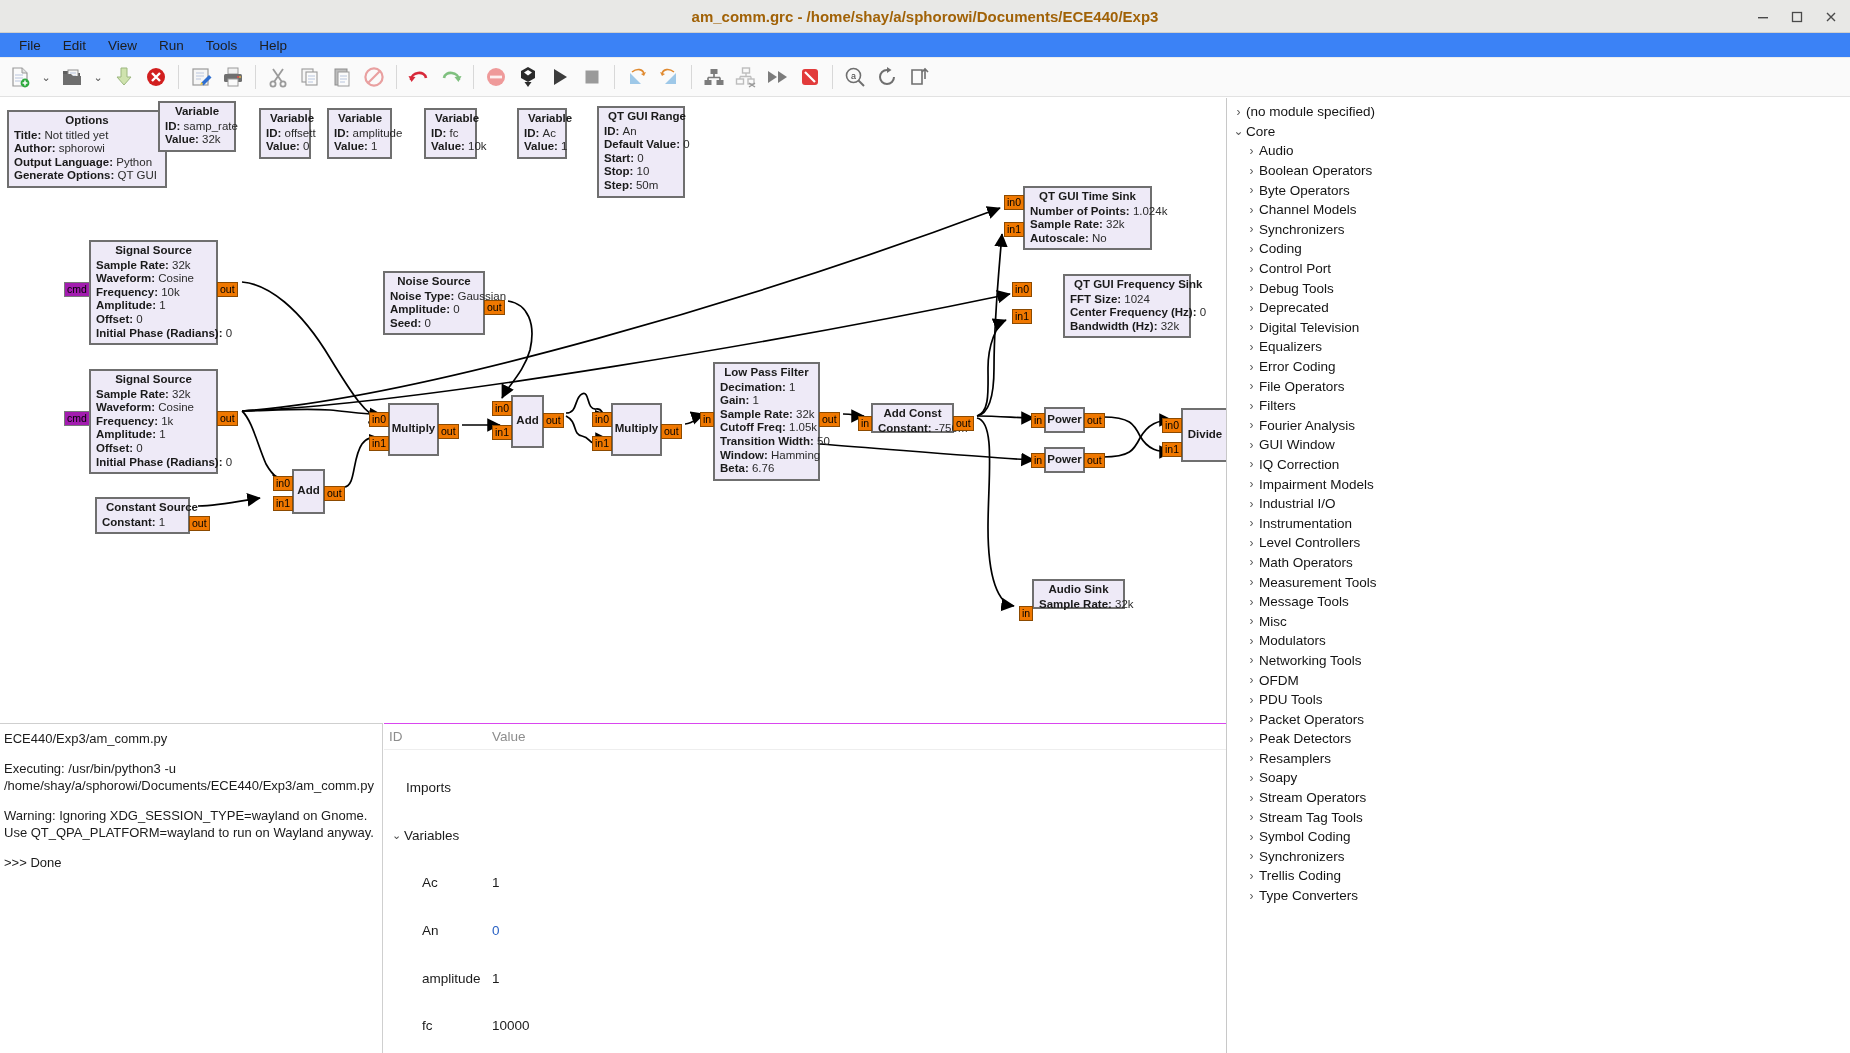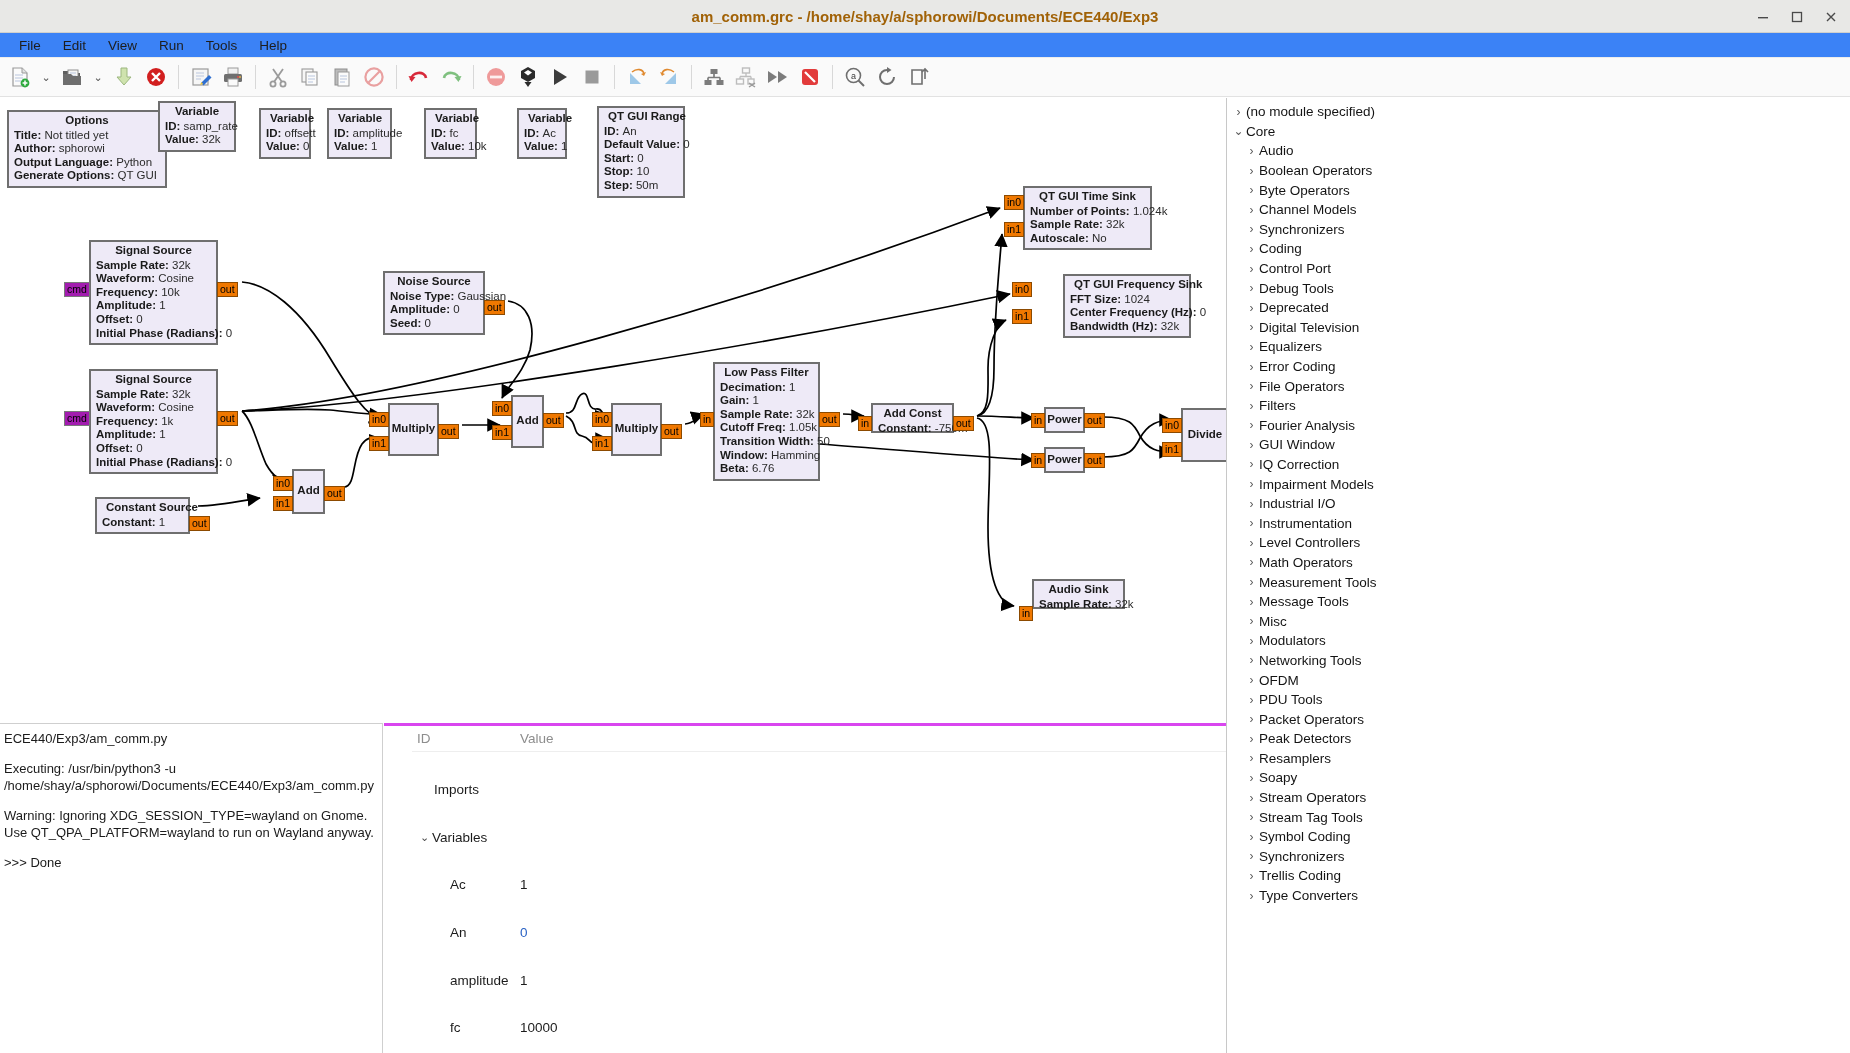--- a/index.html
+++ b/index.html
@@ -72,21 +72,21 @@
   #console {
     position:absolute; left:0; top:625px; width:383px; bottom:0;
     background:#ffffff; border-top:1px solid #cfcfcf; border-right:1px solid #cfcfcf;
     overflow:hidden; padding:6px 8px 0 4px;
     font-size:13px; color:#1b1b1b; line-height:17px;
   }
   #console p { margin:0 0 13px 0; }
 
   #vars {
     position:absolute; left:384px; top:625px; right:240px; bottom:0;
-    background:#ffffff; border-top:3px solid #d946ef; overflow:hidden;padding-left:28px;
+    background:#ffffff; border-top:1px solid #d946ef; overflow:hidden;
   }
   #vars .vhead { display:flex; height:26px; align-items:center; color:#8d8d8d; font-size:13.5px;
      border-bottom:1px solid #eeeeee; }
   #vars .vhead .c1 { width:108px; padding-left:5px; }
   #vars .vrow { display:flex; height:19.6px; align-items:center; font-size:13.5px; color:#1b1b1b;margin-top:28px; }
   #vars .vrow .c1 { width:108px; display:flex; align-items:center; }
   #vars .vrow .c2 { color:#1b1b1b; }
   #vars .vrow .c2.blue { color:#2a62c4; }
   .ind0 { padding-left:8px; }
   .ind1 { padding-left:22px; }

